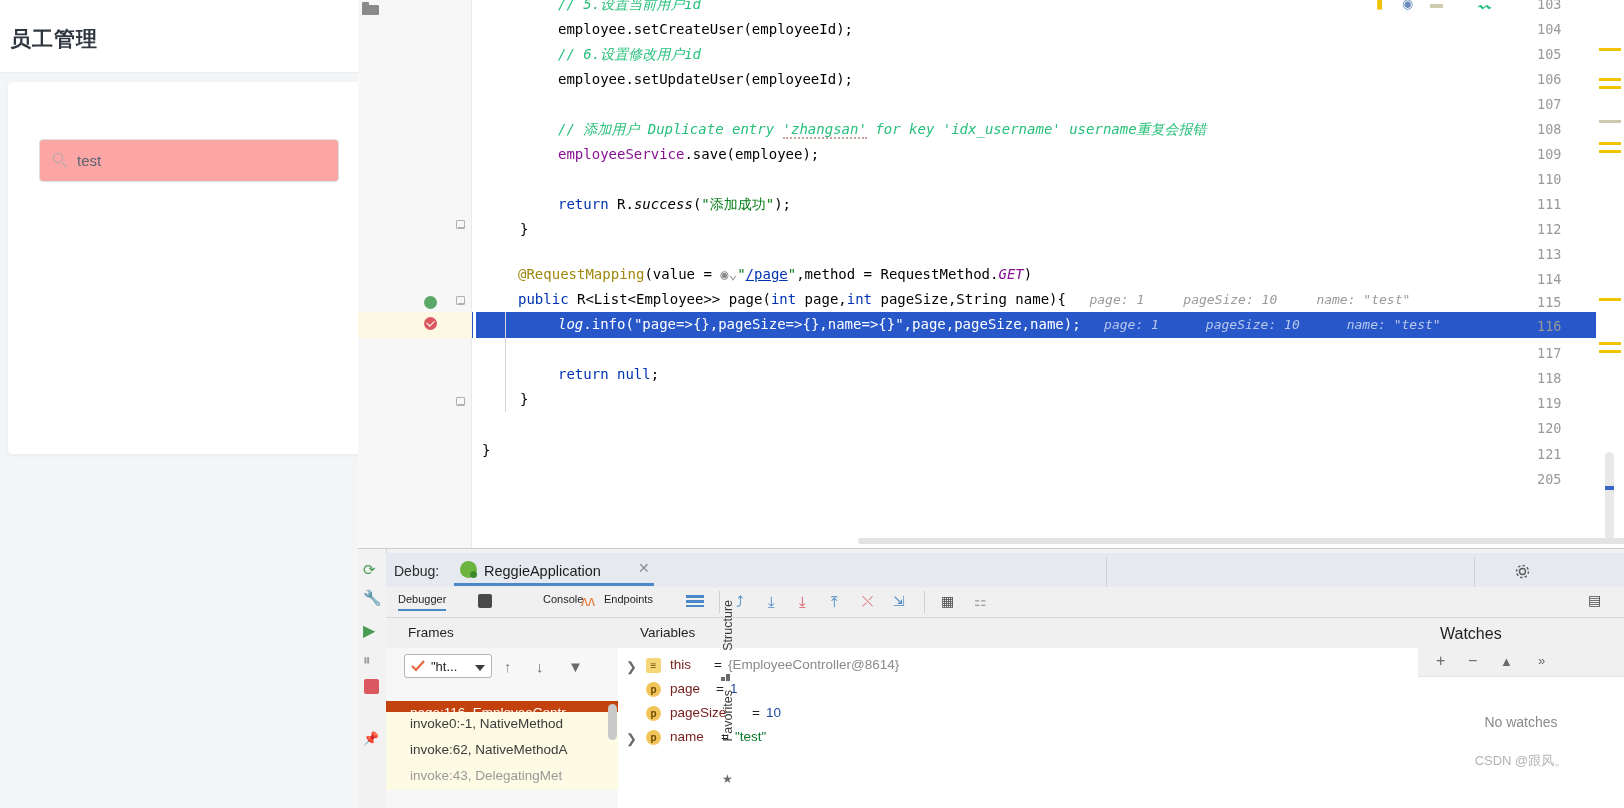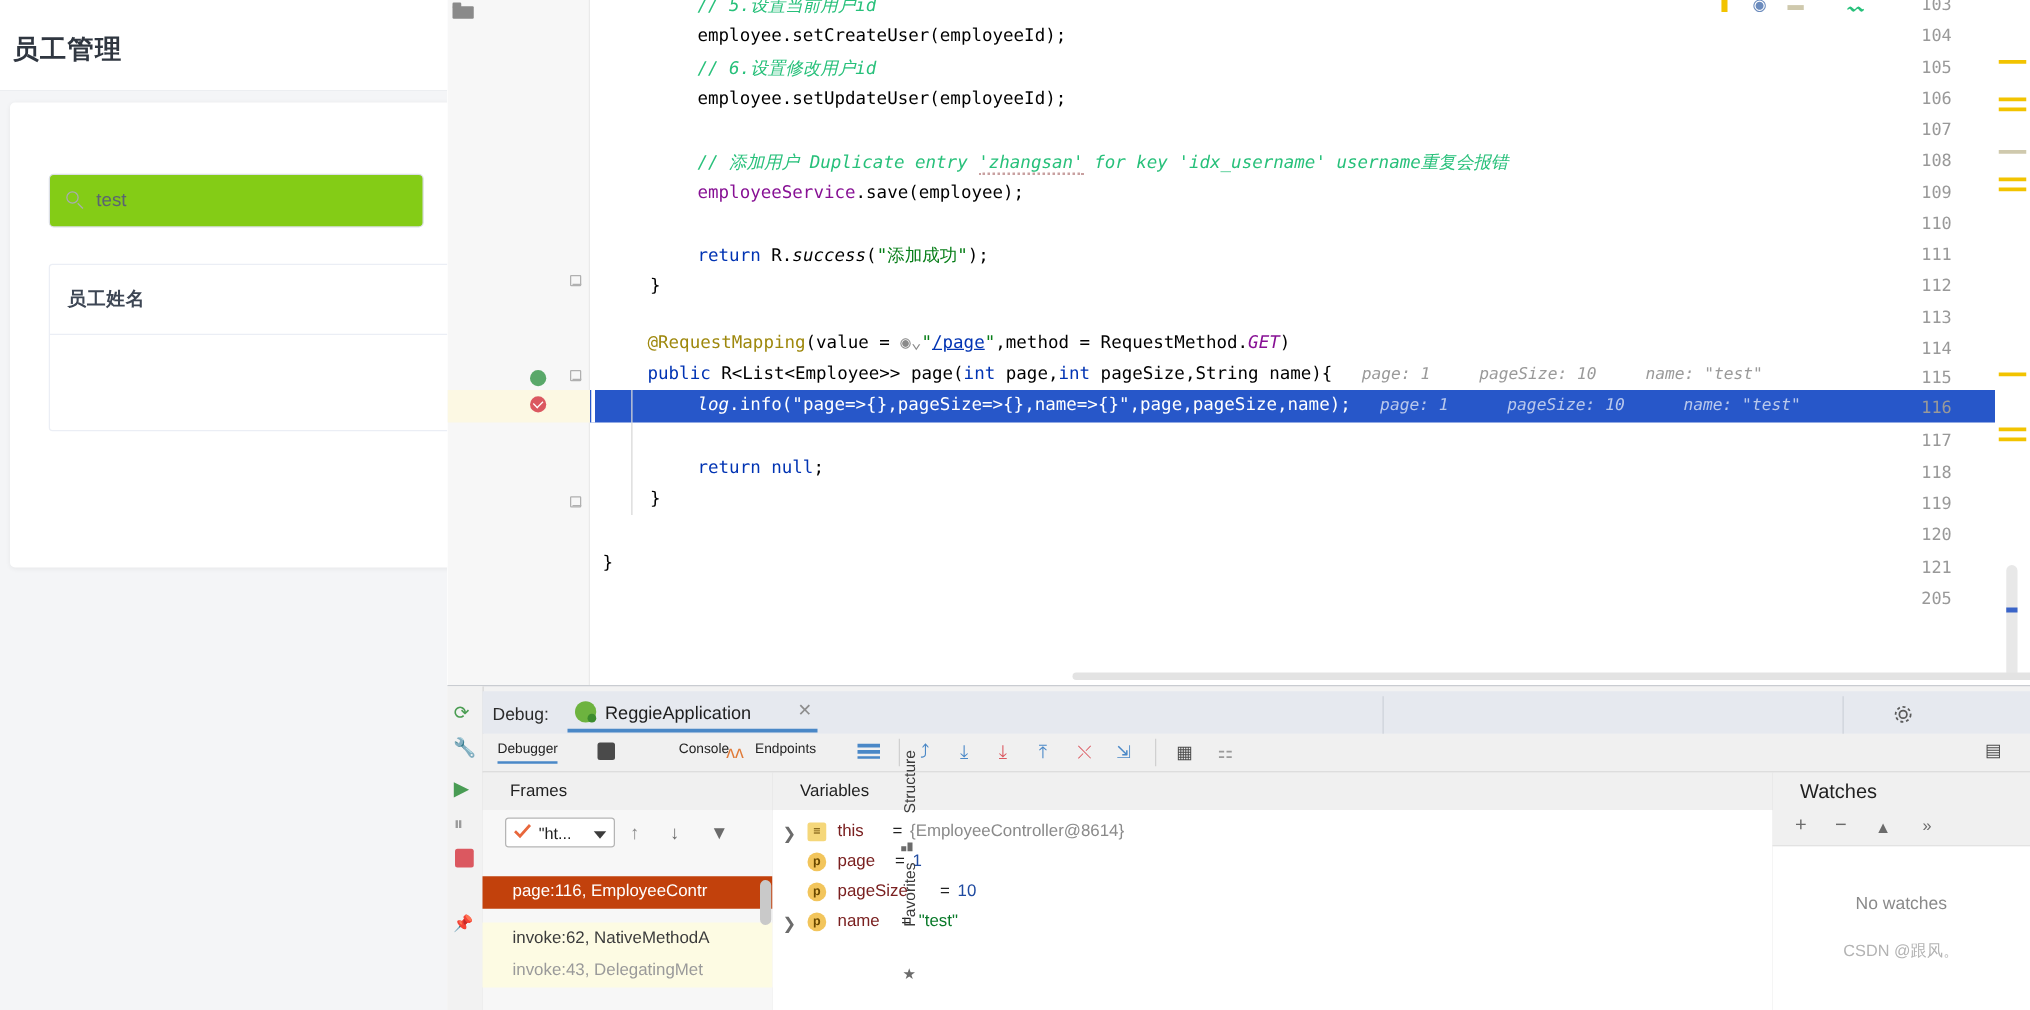--- a/index.html
+++ b/index.html
@@ -9,21 +9,21 @@
     background:#ffffff;
     -webkit-font-smoothing:antialiased;
   }
   .app{position:relative;width:1624px;height:808px;}
 
   
   .browser{position:absolute;left:0;top:0;width:358px;height:808px;background:#f4f5f7;overflow:hidden;}
   .browser-head{position:absolute;left:0;top:0;width:358px;height:72px;background:#ffffff;border-bottom:1px solid #eceef1;}
   .page-title{position:absolute;left:10px;top:25px;font-size:21px;font-weight:bold;color:#2f3640;letter-spacing:1px;}
   .content-card{position:absolute;left:8px;top:82px;width:372px;height:372px;background:#ffffff;border-radius:4px;box-shadow:0 1px 4px rgba(0,0,0,0.06);}
-  .search-box{position:absolute;left:39px;top:139px;width:300px;height:43px;border:1px solid #dcdfe6;border-radius:4px;background:#84cc16;box-sizing:border-box;}
+  .search-box{position:absolute;left:39px;top:139px;width:300px;height:43px;border:1px solid #dcdfe6;border-radius:4px;background:#fca5a5;box-sizing:border-box;}
   .search-icon{position:absolute;left:13px;top:13px;width:15px;height:15px;}
   .search-icon .circ{position:absolute;left:0;top:0;width:10px;height:10px;border:1.4px solid #a8abb2;border-radius:50%;box-sizing:border-box;}
   .search-icon .stem{position:absolute;left:9px;top:9px;width:6px;height:1.4px;background:#a8abb2;transform:rotate(45deg);transform-origin:left center;}
   .search-val{position:absolute;left:37px;top:12px;font-size:15px;color:#5a6472;}
   .table-card{position:absolute;left:39px;top:211px;width:330px;height:134px;background:#fff;border:1px solid #ebeef5;border-radius:3px;box-sizing:border-box;}
   .th{position:absolute;left:14px;top:18px;font-size:15px;font-weight:bold;color:#3d4654;letter-spacing:.5px;}
   .th-rule{position:absolute;left:0;top:55px;width:330px;height:1px;background:#ebeef5;}
 
   
   .ide{position:absolute;left:358px;top:0;width:1266px;height:808px;background:#ffffff;}
@@ -142,24 +142,20 @@
     <div class="content-card"></div>
 
     <div class="search-box">
       <div class="search-icon">
         <div class="circ"></div>
           <div class="stem"></div>
       </div>
       <div class="search-val">test</div>
     </div>
 
-    <div class="table-card">
-      <div class="th">员工姓名</div>
-      <div class="th-rule"></div>
-    </div>
   </div>
 
   <div class="ide">
 
     <div class="editor">
       <div class="gutter"></div>
       <div class="gutter-sep"></div>
       <div class="folder-ico">
           <div class="t"></div>
           <div class="b"></div>
@@ -351,20 +347,23 @@
           <div class="thread-txt">"ht...</div>
           <div class="caret"></div>
         </div>
         <div style="position:absolute;left:118px;top:10px;color:#8a8a8a;font-size:15px;">↑</div>
         <div style="position:absolute;left:150px;top:10px;color:#6b6b6b;font-size:15px;">↓</div>
         <div style="position:absolute;left:182px;top:10px;color:#6b6b6b;font-size:15px;">▼</div>
 
         <div class="frm sel" style="top:38px;">
             <span>page:116, EmployeeContr</span>
           </div>
+        <div class="frm" style="top:64px;">
+            <span>invoke0:-1, NativeMethod</span>
+          </div>
         <div class="frm" style="top:90px;">
             <span>invoke:62, NativeMethodA</span>
           </div>
         <div class="frm" style="top:116px;color:#9a9a9a;">
             <span>invoke:43, DelegatingMet</span>
           </div>
         <div class="frm-scroll"></div>
       </div>
 
       <div class="vars-hdr">

